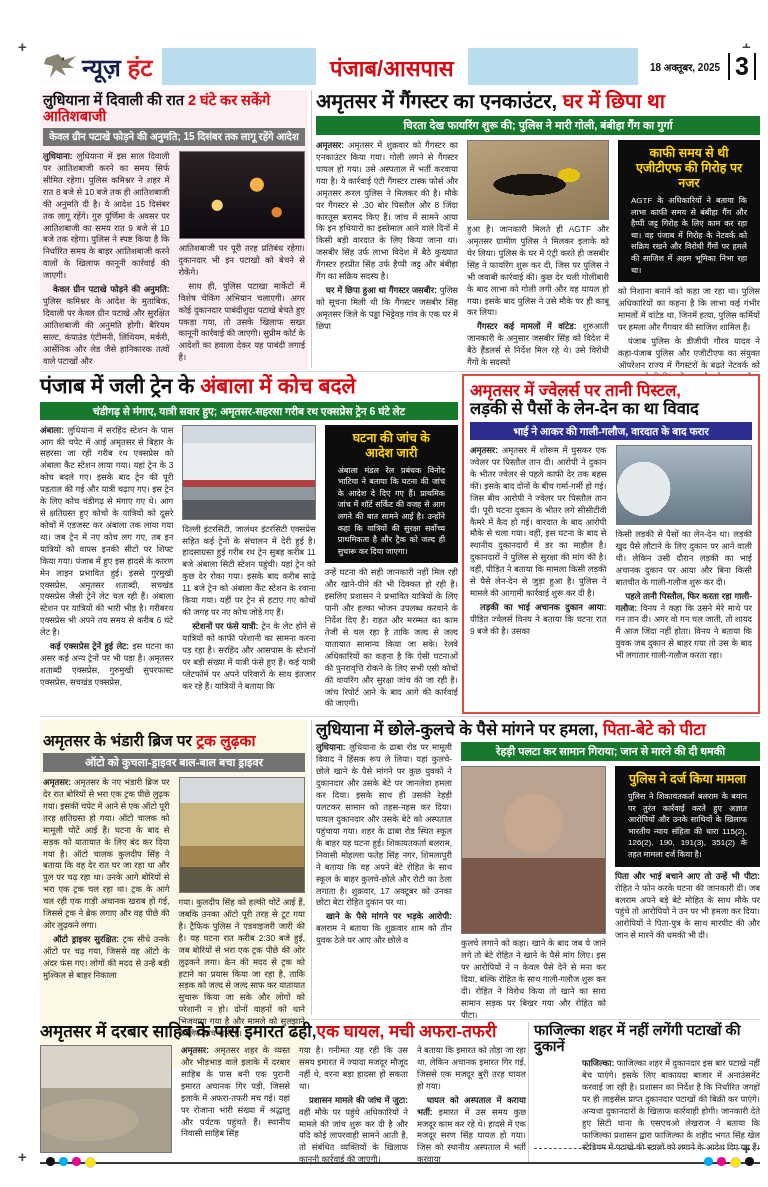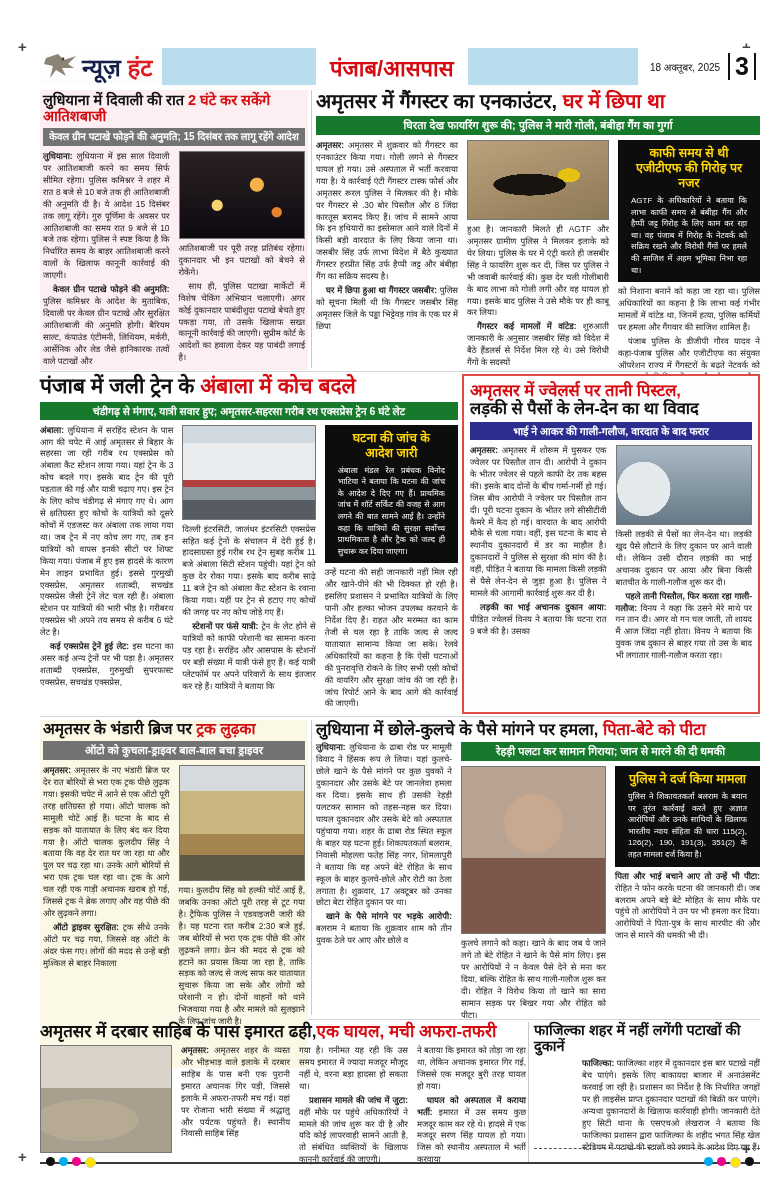--- a/index.html
+++ b/index.html
@@ -9,21 +9,21 @@
   
   .masthead{position:absolute;left:40px;top:48px;width:720px;height:37px;background:#b9dcef;
             display:flex;align-items:center;}
   .logo-wrap{display:flex;align-items:center;gap:4px;background:#fdfdfd;height:37px;padding:0 10px 0 4px;}
   .paper-name{font-size:24px;font-weight:bold;color:#14204a;white-space:nowrap;}
   .paper-name .red{color:#e11b22;}
   .section-patch{position:absolute;left:276px;top:0;height:37px;background:#fff;padding:0 14px;
                  display:flex;align-items:center;}
   .section-title{font-size:22px;font-weight:bold;color:#d50b11;white-space:nowrap;}
   .date-patch{position:absolute;right:0;top:0;height:37px;background:#fff;display:flex;align-items:center;padding:0 4px 0 12px;gap:8px;}
-  .issue-date{font-size:10px;font-weight:normal;color:#111;white-space:nowrap;}
+  .issue-date{font-size:10px;font-weight:bold;color:#111;white-space:nowrap;}
   .page-num{font-size:25px;font-weight:bold;color:#111;border-left:2px solid #111;border-right:2px solid #111;padding:0 5px;line-height:1.1;}
   
   .article{position:absolute;}
   .bg-pink{background:#fdeef1;}
   .bg-cream{background:#fcf8e6;}
   .hl{margin:0 0 4px 0;font-weight:bold;line-height:1.12;color:#111;}
   .hl .red{color:#d50b11;}
   .bar{color:#fff;font-weight:bold;text-align:center;padding:3px 4px;margin-bottom:5px;line-height:1.15;}
   .bar-blue{background:#737373;}
   .bar-green{background:#17792c;}
@@ -189,21 +189,21 @@
         <p><span class="runin">लड़की का भाई अचानक दुकान आया:</span> <span>पीड़ित ज्वेलर्स विनय ने बताया कि घटना रात 9 बजे की है। उसका</span></p>
       </div>
       <div class="col">
         <div class="photo ph-cctv"></div>
         <p class="noind">किसी लड़की से पैसों का लेन-देन था। लड़की खुद पैसे लौटाने के लिए दुकान पर आने वाली थी। लेकिन उसी दौरान लड़की का भाई अचानक दुकान पर आया और बिना किसी बातचीत के गाली-गलौज शुरू कर दी।</p>
         <p><span class="runin">पहले तानी पिस्तौल, फिर करता रहा गाली-गलौज:</span> <span>विनय ने कहा कि उसने मेरे माथे पर गन तान दी। अगर वो गन चल जाती, तो शायद मैं आज जिंदा नहीं होता। विनय ने बताया कि युवक जब दुकान से बाहर गया तो उस के बाद भी लगातार गाली-गलौज करता रहा।</span></p>
       </div>
     </div>
   </section>
 
-  <section class="article bg-cream" style="left:40px;top:720px;width:268px;height:348px;padding:0 3px;box-sizing:border-box;">
+  <section class="article bg-cream" style="left:40px;top:720px;width:268px;height:348px;padding:12px 3px;box-sizing:border-box;">
     <h1 class="hl" style="font-size:15.5px;">
       <span>अमृतसर के भंडारी ब्रिज पर</span>
       <span class="red">ट्रक लुढ़का</span>
     </h1>
     <div class="bar bar-blue" style="font-size:11px;">ऑटो को कुचला-ड्राइवर बाल-बाल बचा ड्राइवर</div>
     <div class="cols">
       <div class="col">
         <p class="noind"><span class="runin">अमृतसर:</span> <span>अमृतसर के नए भंडारी ब्रिज पर देर रात बोरियों से भरा एक ट्रक पीछे लुढ़क गया। इसकी चपेट में आने से एक ऑटो पूरी तरह क्षतिग्रस्त हो गया। ऑटो चालक को मामूली चोटें आई हैं। घटना के बाद से सड़क को यातायात के लिए बंद कर दिया गया है। ऑटो चालक कुलदीप सिंह ने बताया कि वह देर रात घर जा रहा था और पुल पर चढ़ रहा था। उनके आगे बोरियों से भरा एक ट्रक चल रहा था। ट्रक के आगे चल रही एक गाड़ी अचानक खराब हो गई, जिससे ट्रक ने ब्रेक लगाए और वह पीछे की ओर लुढ़कने लगा।</span></p>
         <p><span class="runin">ऑटो ड्राइवर सुरक्षित:</span> <span>ट्रक सीधे उनके ऑटो पर चढ़ गया, जिससे वह ऑटो के अंदर फंस गए। लोगों की मदद से उन्हें बड़ी मुश्किल से बाहर निकाला</span></p>
       </div>

